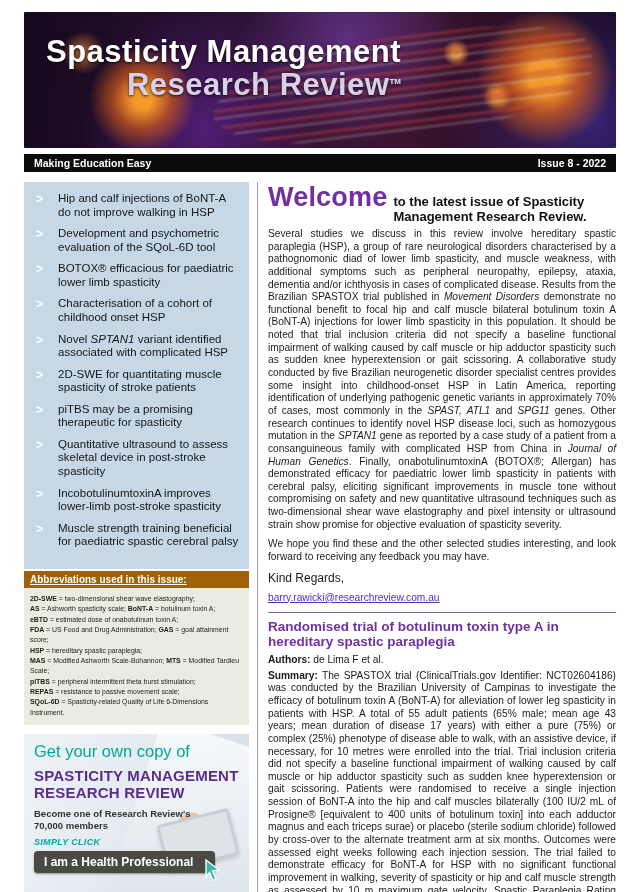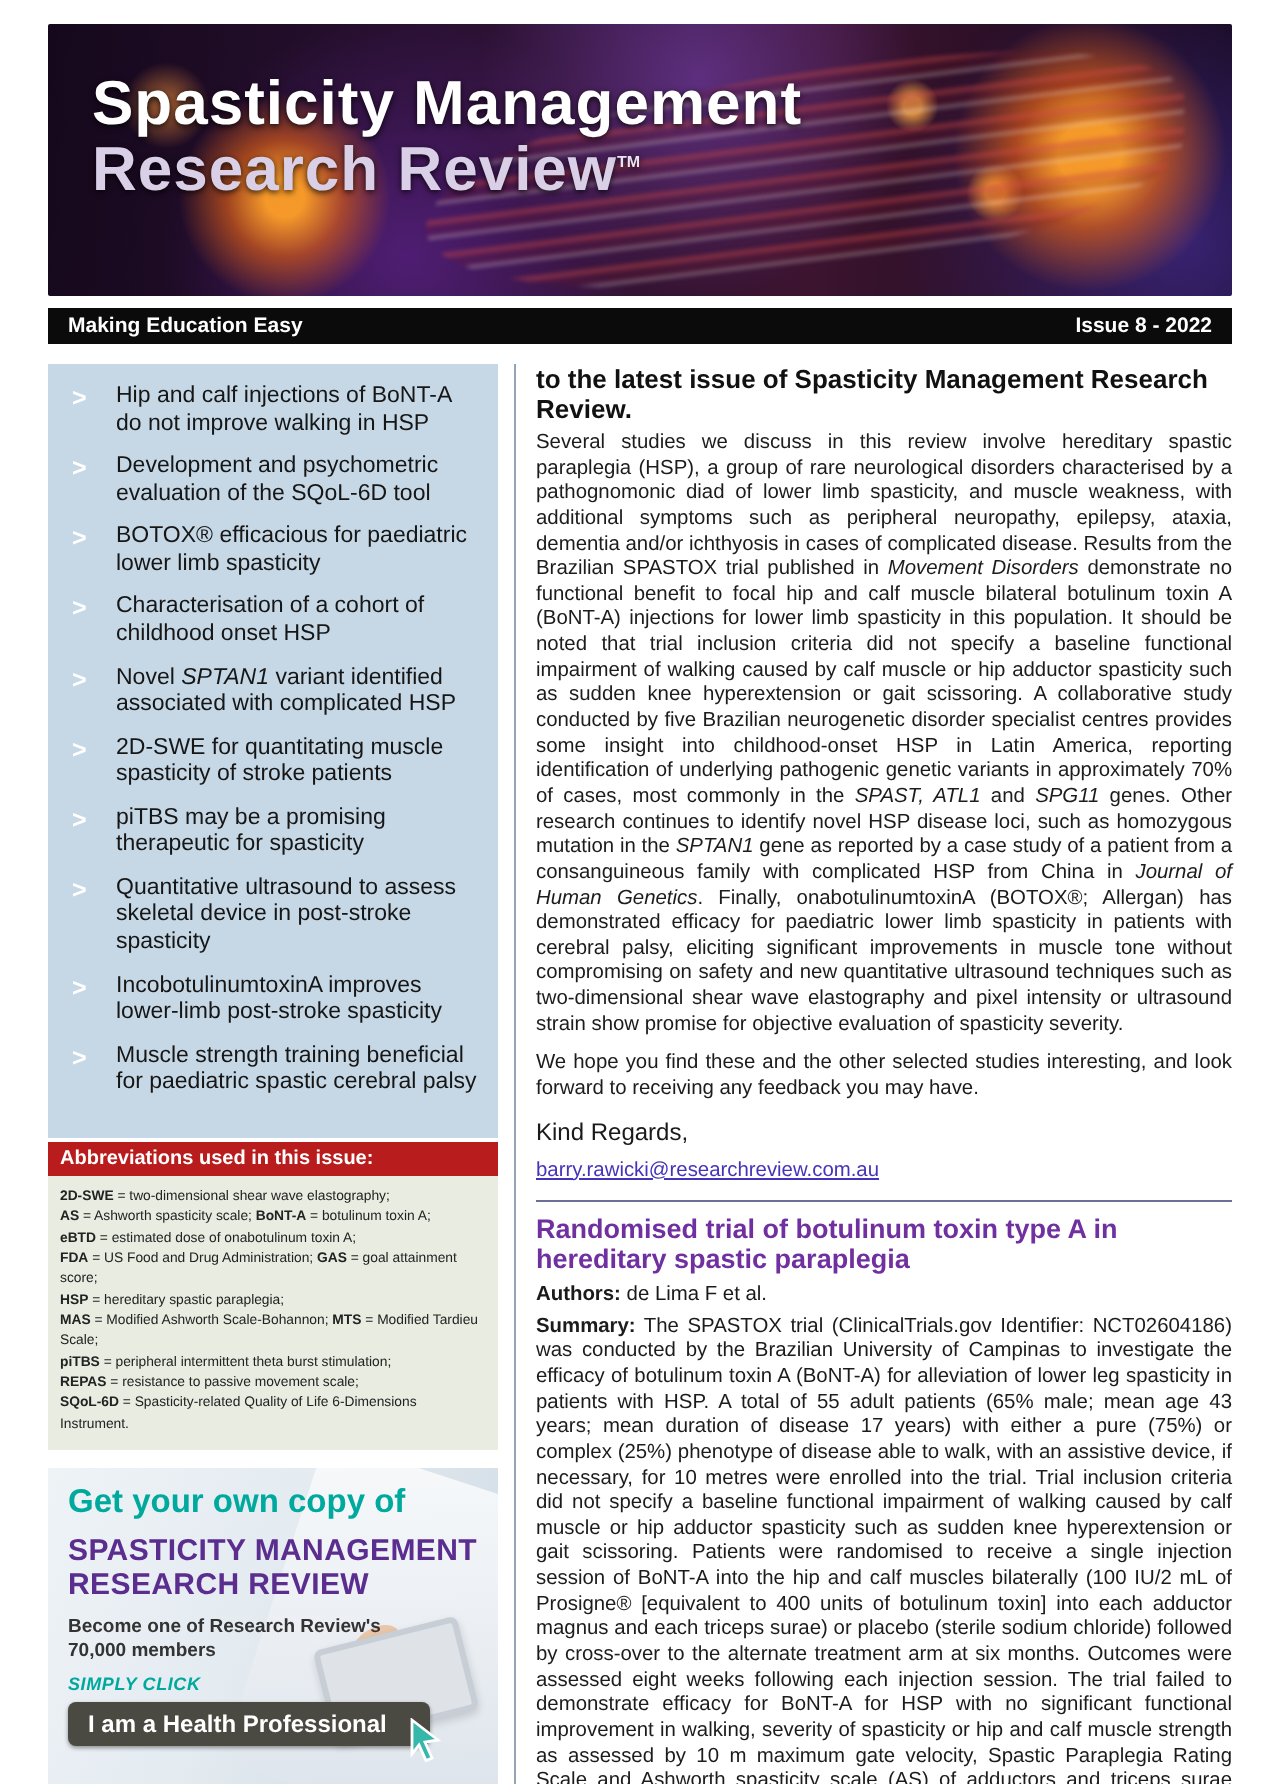--- a/index.html
+++ b/index.html
@@ -20,21 +20,21 @@
       radial-gradient(circle at 96% 80%, rgba(90,60,200,.5), rgba(90,60,200,0) 25%),
       linear-gradient(95deg, #15081c 0%, #2b1133 35%, #3c1430 65%, #120716 100%); }
   .fibers { position:absolute; left:32%; right:4%; top:18%; bottom:8%;
     transform:skewY(-7deg); border-radius:60% 40% 50% 50%; filter:blur(1px); opacity:.8;
     background:repeating-linear-gradient(to bottom,
       rgba(200,70,70,.55) 0 3px, rgba(120,25,35,.25) 3px 8px,
       rgba(235,215,205,.4) 8px 10px, rgba(0,0,0,0) 10px 17px); }
   .banner-title { position:absolute; left:22px; top:24px; line-height:1.06;
     font-weight:bold; letter-spacing:.5px; }
   .banner-line1 { font-size:31px; color:#ffffff; text-shadow:0 1px 3px rgba(0,0,0,.8); }
-  .banner-line2 { font-size:31px; color:#d9d0e8; text-shadow:0 1px 3px rgba(0,0,0,.8); }
+  .banner-line2 { font-size:31px; color:#d9d0e8; text-shadow:0 1px 3px rgba(0,0,0,.8);text-align:right; }
   .tm { font-size:8px; vertical-align:super; color:#e8e2f2; letter-spacing:0; }
 
   
   .topbar { margin-top:6px; height:18px; background:#0b0b0b; color:#fff;
     display:flex; justify-content:space-between; align-items:center;
     padding:0 10px; font-size:10.5px; font-weight:bold; }
 
   
   .columns { display:flex; margin-top:10px; }
   .sidebar { width:225px; flex:0 0 225px; }
@@ -43,39 +43,39 @@
   
   .issue-box { background:#c6d8e6; padding:10px 8px 12px 12px; }
   .issue-title { font-size:19px; font-weight:bold; color:#0d0d0d; margin-bottom:9px; }
   .issue-item { display:flex; margin-bottom:8px; }
   .chev { color:#ffffff; font-weight:bold; font-size:12.5px; width:22px; flex:0 0 22px;
     line-height:1.15; }
   .issue-text { font-size:11.5px; line-height:1.18; color:#161616; font-weight:500; }
 
   
   .abbrev { margin-top:2px; }
-  .abbrev-head { background:#b91c1c; color:#ffffff; font-weight:bold; font-size:10px;
-    padding:3px 6px; }
+  .abbrev-head { background:#a16207; color:#ffffff; font-weight:bold; font-size:10px;
+    padding:3px 6px;text-decoration:underline; }
   .abbrev-body { background:#e9ece1; padding:6px 6px 7px 6px; font-size:6.9px;
     line-height:1.5; color:#222; }
 
   
   .promo { position:relative; margin-top:9px; height:158px; overflow:hidden;
     background:linear-gradient(115deg, #eef3f6 0%, #e4ebf1 45%, #cdd9e2 100%);
     padding:8px 8px 8px 10px; }
   .coat { position:absolute; right:-34px; top:4px; width:150px; height:170px;
     background:linear-gradient(160deg,#f8fafb 0%,#eaeef3 50%,#d8e0e8 100%);
     transform:rotate(18deg); border-radius:18px; }
   .tablet { position:absolute; right:14px; bottom:28px; width:74px; height:48px;
     background:#dfe3e8; border:3px solid #c7ced6; border-radius:4px;
     transform:rotate(-14deg); box-shadow:0 2px 4px rgba(0,0,0,.15); }
   .hand { position:absolute; right:48px; bottom:62px; width:26px; height:16px;
     background:#e9c6a9; border-radius:50%; transform:rotate(-30deg); }
   .promo-inner { position:relative; z-index:2; }
-  .promo-head { color:#00a99d; font-size:16.5px; font-weight:700; margin-bottom:7px; }
+  .promo-head { color:#00a99d; font-size:16.5px; font-weight:400; margin-bottom:7px; }
   .promo-brand { color:#5b2d8e; font-weight:bold; font-size:15px; line-height:1.12;
     letter-spacing:.2px; margin-bottom:6px; }
   .promo-members { font-size:9.5px; font-weight:bold; color:#333; line-height:1.25; }
   .simply-click { color:#00a99d; font-size:9px; font-weight:bold; font-style:italic;
     margin:6px 0 4px 0; letter-spacing:.3px; }
   .hp-button { position:relative; display:inline-block; background:#4a4a43; color:#fff;
     font-size:12px; font-weight:bold; padding:4px 22px 4px 10px; border-radius:4px;
     border:none; box-shadow:0 1px 2px rgba(0,0,0,.4); cursor:pointer; }
   .cursor-icon { position:absolute; right:-8px; bottom:-8px; width:20px; height:22px; }
 
@@ -193,20 +193,21 @@
               <path d="M3 1 L16 11 L9.5 12 L13 20 L10 21.3 L6.5 13.5 L3 18 Z" fill="#35b8aa" stroke="#ffffff" stroke-width="1.4"></path>
             </svg>
           </button>
           
         </div>
       </div>
     </div>
 
     <div class="main">
       <div class="welcome-line">
+        <span class="welcome-big">Welcome</span>
         <span class="welcome-rest">to the latest issue of Spasticity Management Research Review.</span>
       </div>
       <div class="para"><span>Several studies we discuss in this review involve hereditary spastic paraplegia (HSP), a group of rare neurological disorders characterised by a pathognomonic diad of lower limb spasticity, and muscle weakness, with additional symptoms such as peripheral neuropathy, epilepsy, ataxia, dementia and/or ichthyosis in cases of complicated disease. Results from the Brazilian SPASTOX trial published in </span><span style="font-style: italic;">Movement Disorders</span><span> demonstrate no functional benefit to focal hip and calf muscle bilateral botulinum toxin A (BoNT-A) injections for lower limb spasticity in this population. It should be noted that trial inclusion criteria did not specify a baseline functional impairment of walking caused by calf muscle or hip adductor spasticity such as sudden knee hyperextension or gait scissoring. A collaborative study conducted by five Brazilian neurogenetic disorder specialist centres provides some insight into childhood-onset HSP in Latin America, reporting identification of underlying pathogenic genetic variants in approximately 70% of cases, most commonly in the </span><span style="font-style: italic;">SPAST, ATL1</span><span> and </span><span style="font-style: italic;">SPG11</span><span> genes. Other research continues to identify novel HSP disease loci, such as homozygous mutation in the </span><span style="font-style: italic;">SPTAN1</span><span> gene as reported by a case study of a patient from a consanguineous family with complicated HSP from China in </span><span style="font-style: italic;">Journal of Human Genetics</span><span>. Finally, onabotulinumtoxinA (BOTOX®; Allergan) has demonstrated efficacy for paediatric lower limb spasticity in patients with cerebral palsy, eliciting significant improvements in muscle tone without compromising on safety and new quantitative ultrasound techniques such as two-dimensional shear wave elastography and pixel intensity or ultrasound strain show promise for objective evaluation of spasticity severity.</span></div>
       <div class="para">We hope you find these and the other selected studies interesting, and look forward to receiving any feedback you may have.</div>
       <div class="closing">Kind Regards,</div>
       <a class="plink" href="#">barry.rawicki@researchreview.com.au</a>
 
       <hr class="rule">
 
       <div class="study-title">Randomised trial of botulinum toxin type A in hereditary spastic paraplegia</div>

